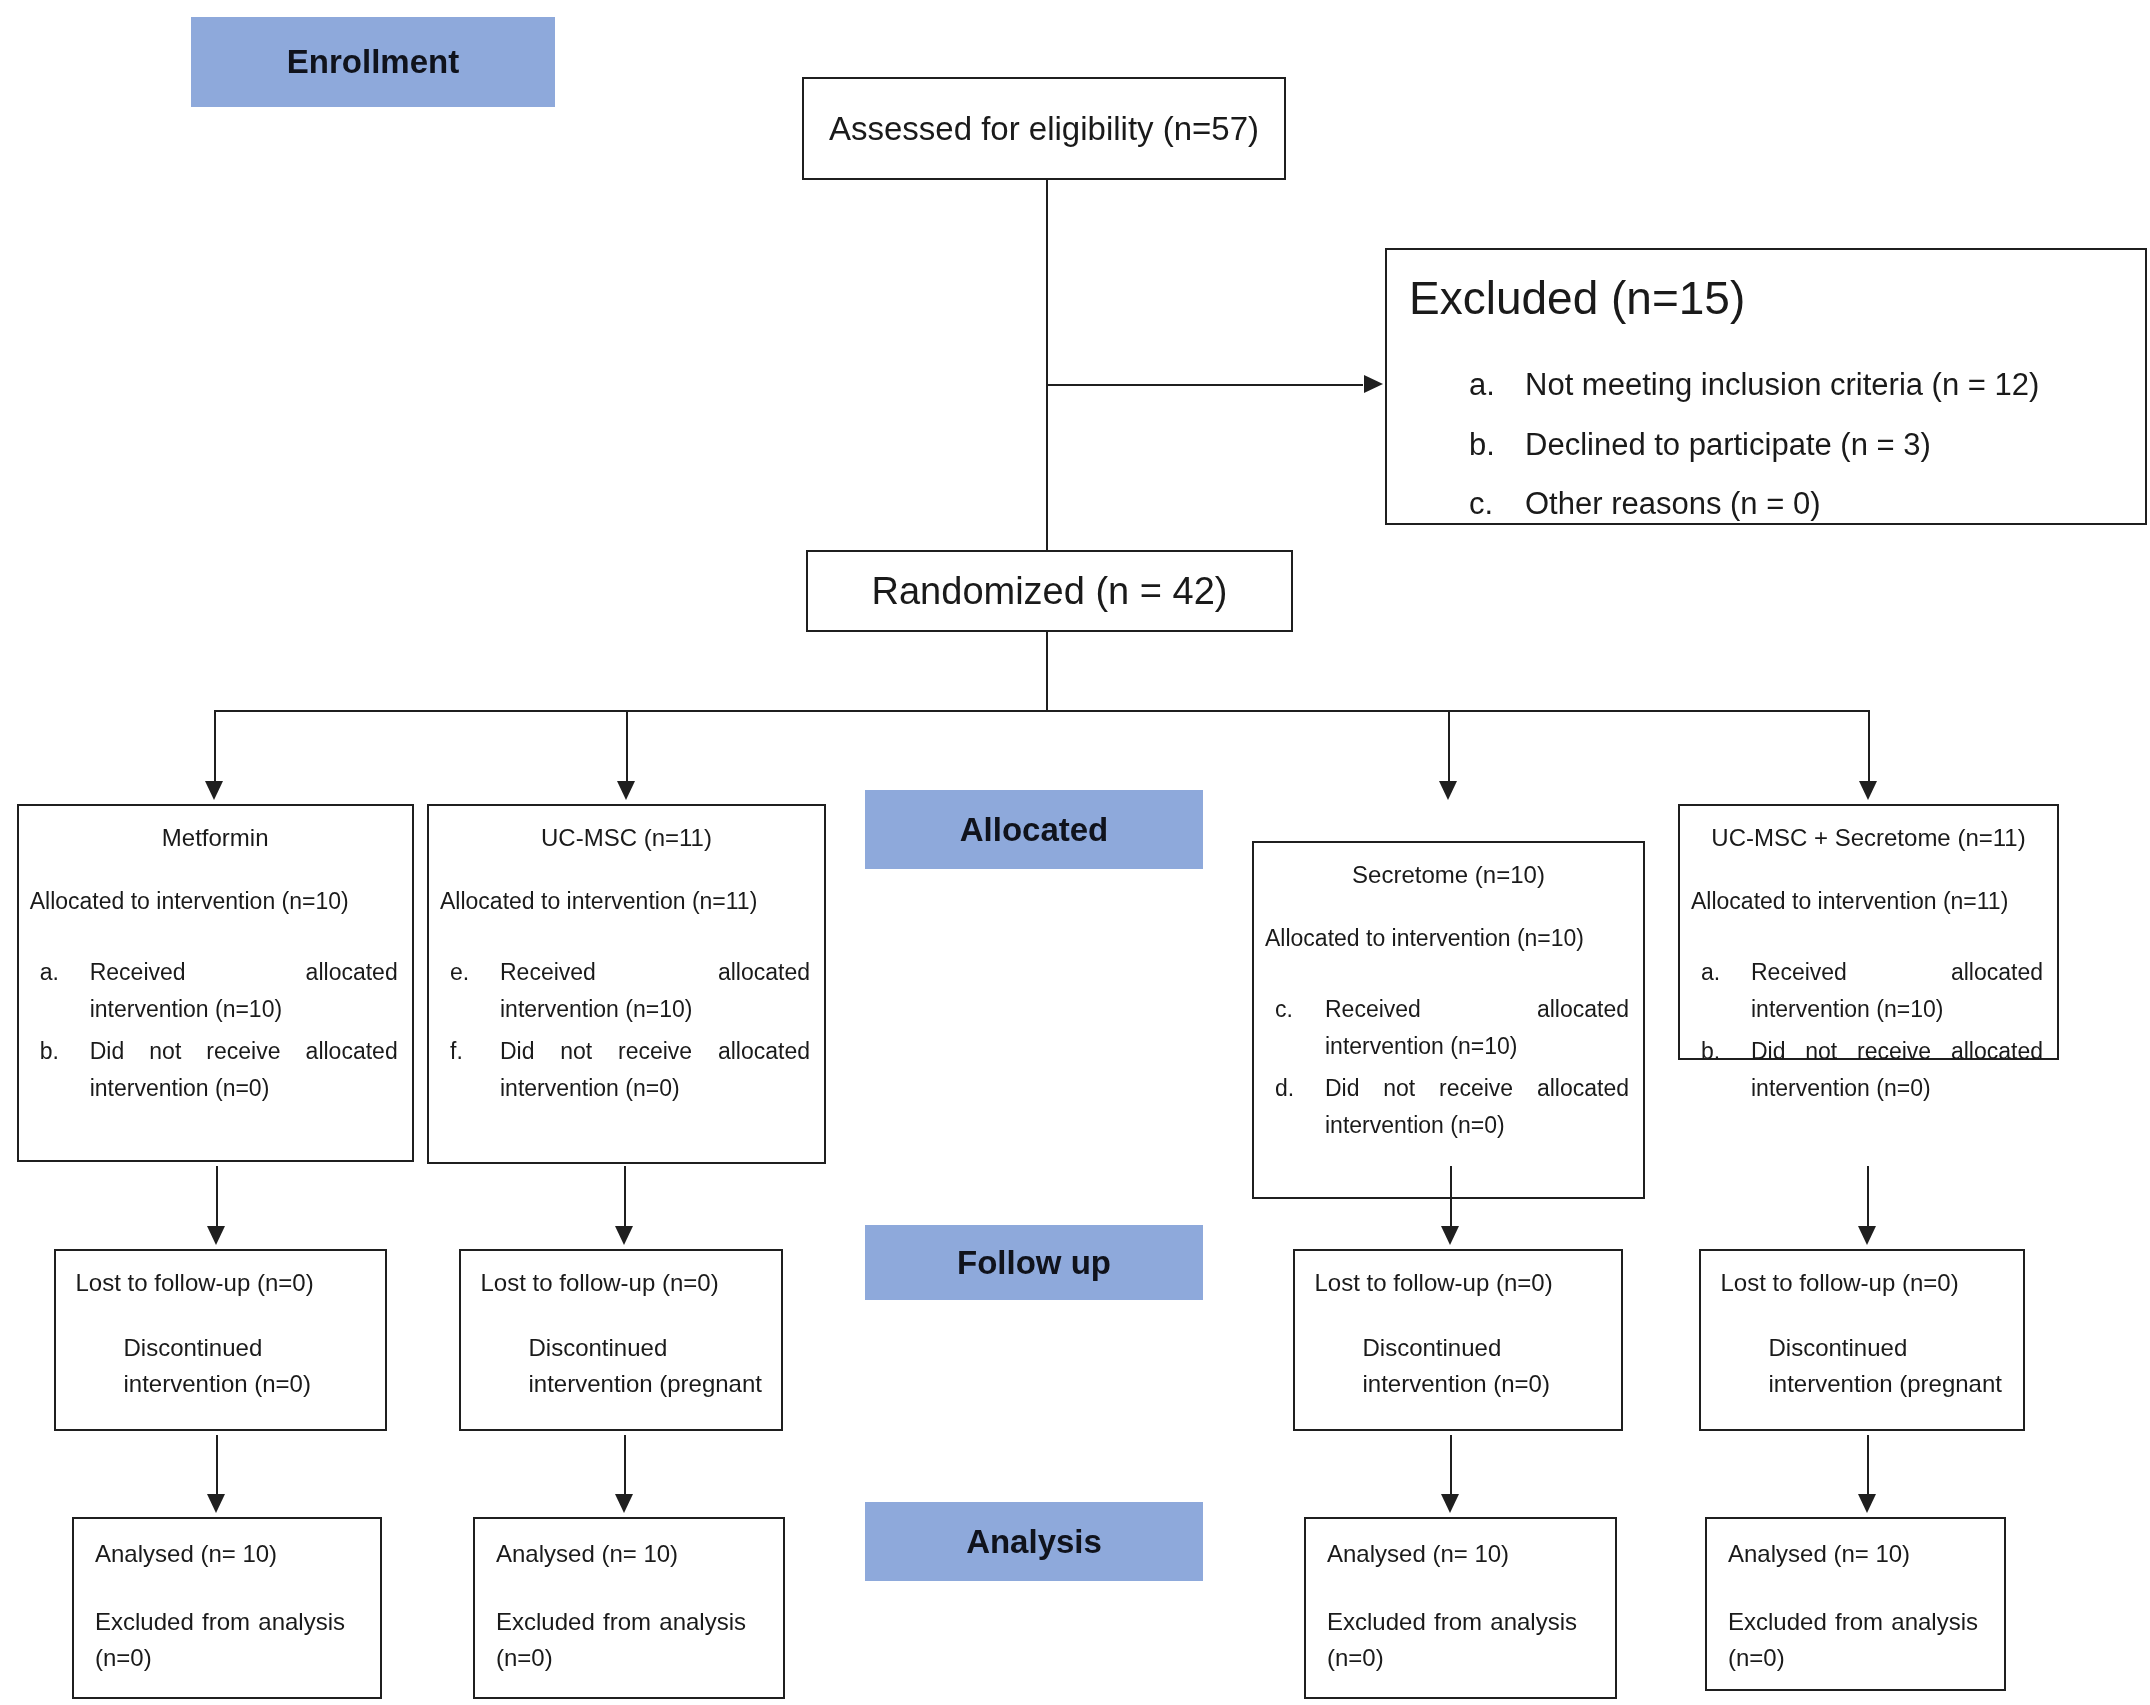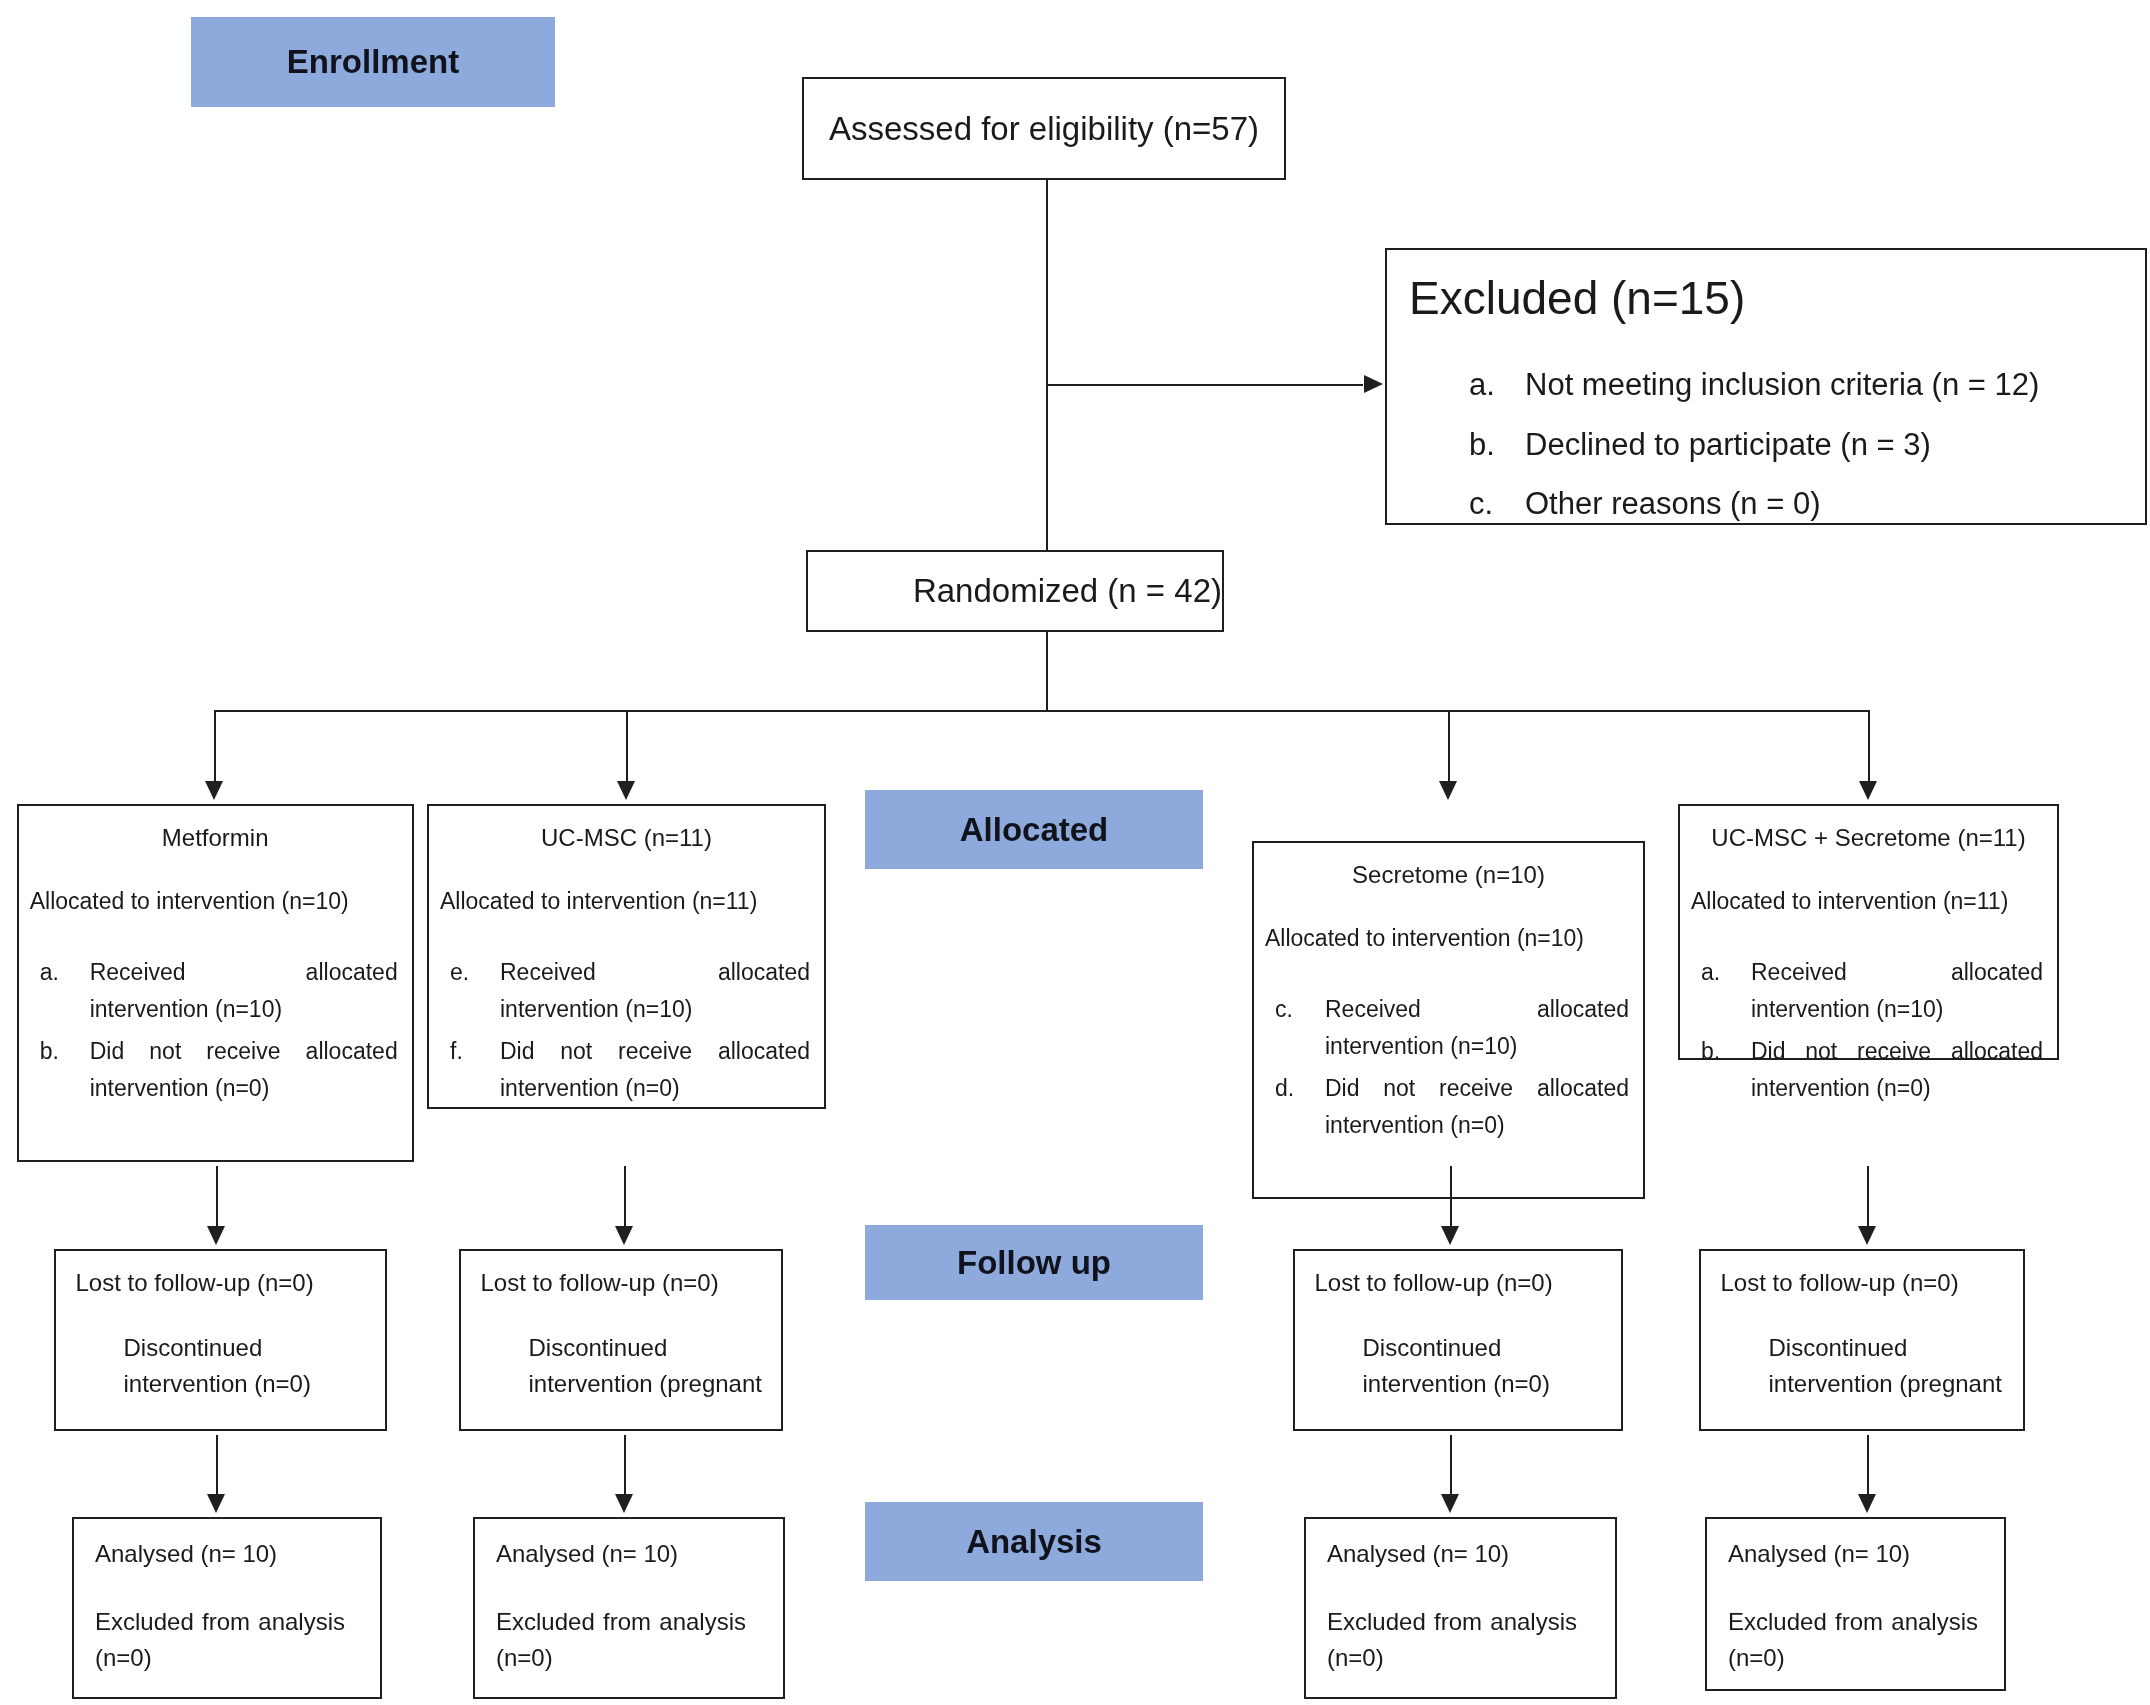--- a/index.html
+++ b/index.html
@@ -81,21 +81,21 @@
         <span class="letter">b.</span>
         <span class="txt">Declined to participate (n = 3)</span>
       </div>
       <div class="ex-item">
         <span class="letter">c.</span>
         <span class="txt">Other reasons (n = 0)</span>
       </div>
     </div>
   </div>
 
-  <div class="box center-box" style="left:806px; top:550px; width:418px; height:82px; font-size:33px;justify-content:flex-end;">
+  <div class="box center-box" style="left:806px; top:550px; width:487px; height:82px; font-size:38px;">
     <span>Randomized (n = 42)</span>
   </div>
 
   <div class="vline" style="left:1046px; top:180px; height:372px;"></div>
   <div class="hline" style="left:1046px; top:384px; width:317px;"></div>
   <div class="arrow-right" style="left:1364px; top:375px;"></div>
 
   <div class="vline" style="left:1046px; top:632px; height:80px;"></div>
   <div class="hline" style="left:215px; top:710px; width:1654px;"></div>
 
@@ -116,21 +116,21 @@
         <span class="letter">a.</span>
         <span class="txt">Received allocated intervention (n=10)</span>
       </div>
       <div class="aitem">
         <span class="letter">b.</span>
         <span class="txt">Did not receive allocated intervention (n=0)</span>
       </div>
     </div>
   </div>
 
-  <div class="box" style="left:427px; top:804px; width:399px; height:305px;">
+  <div class="box" style="left:427px; top:804px; width:399px; height:360px;">
     <div class="alloc-title">UC-MSC (n=11)</div>
     <div class="alloc-allocated">Allocated to intervention (n=11)</div>
     <div class="alloc-items">
       <div class="aitem">
         <span class="letter">e.</span>
         <span class="txt">Received allocated intervention (n=10)</span>
       </div>
       <div class="aitem">
         <span class="letter">f.</span>
         <span class="txt">Did not receive allocated intervention (n=0)</span>

